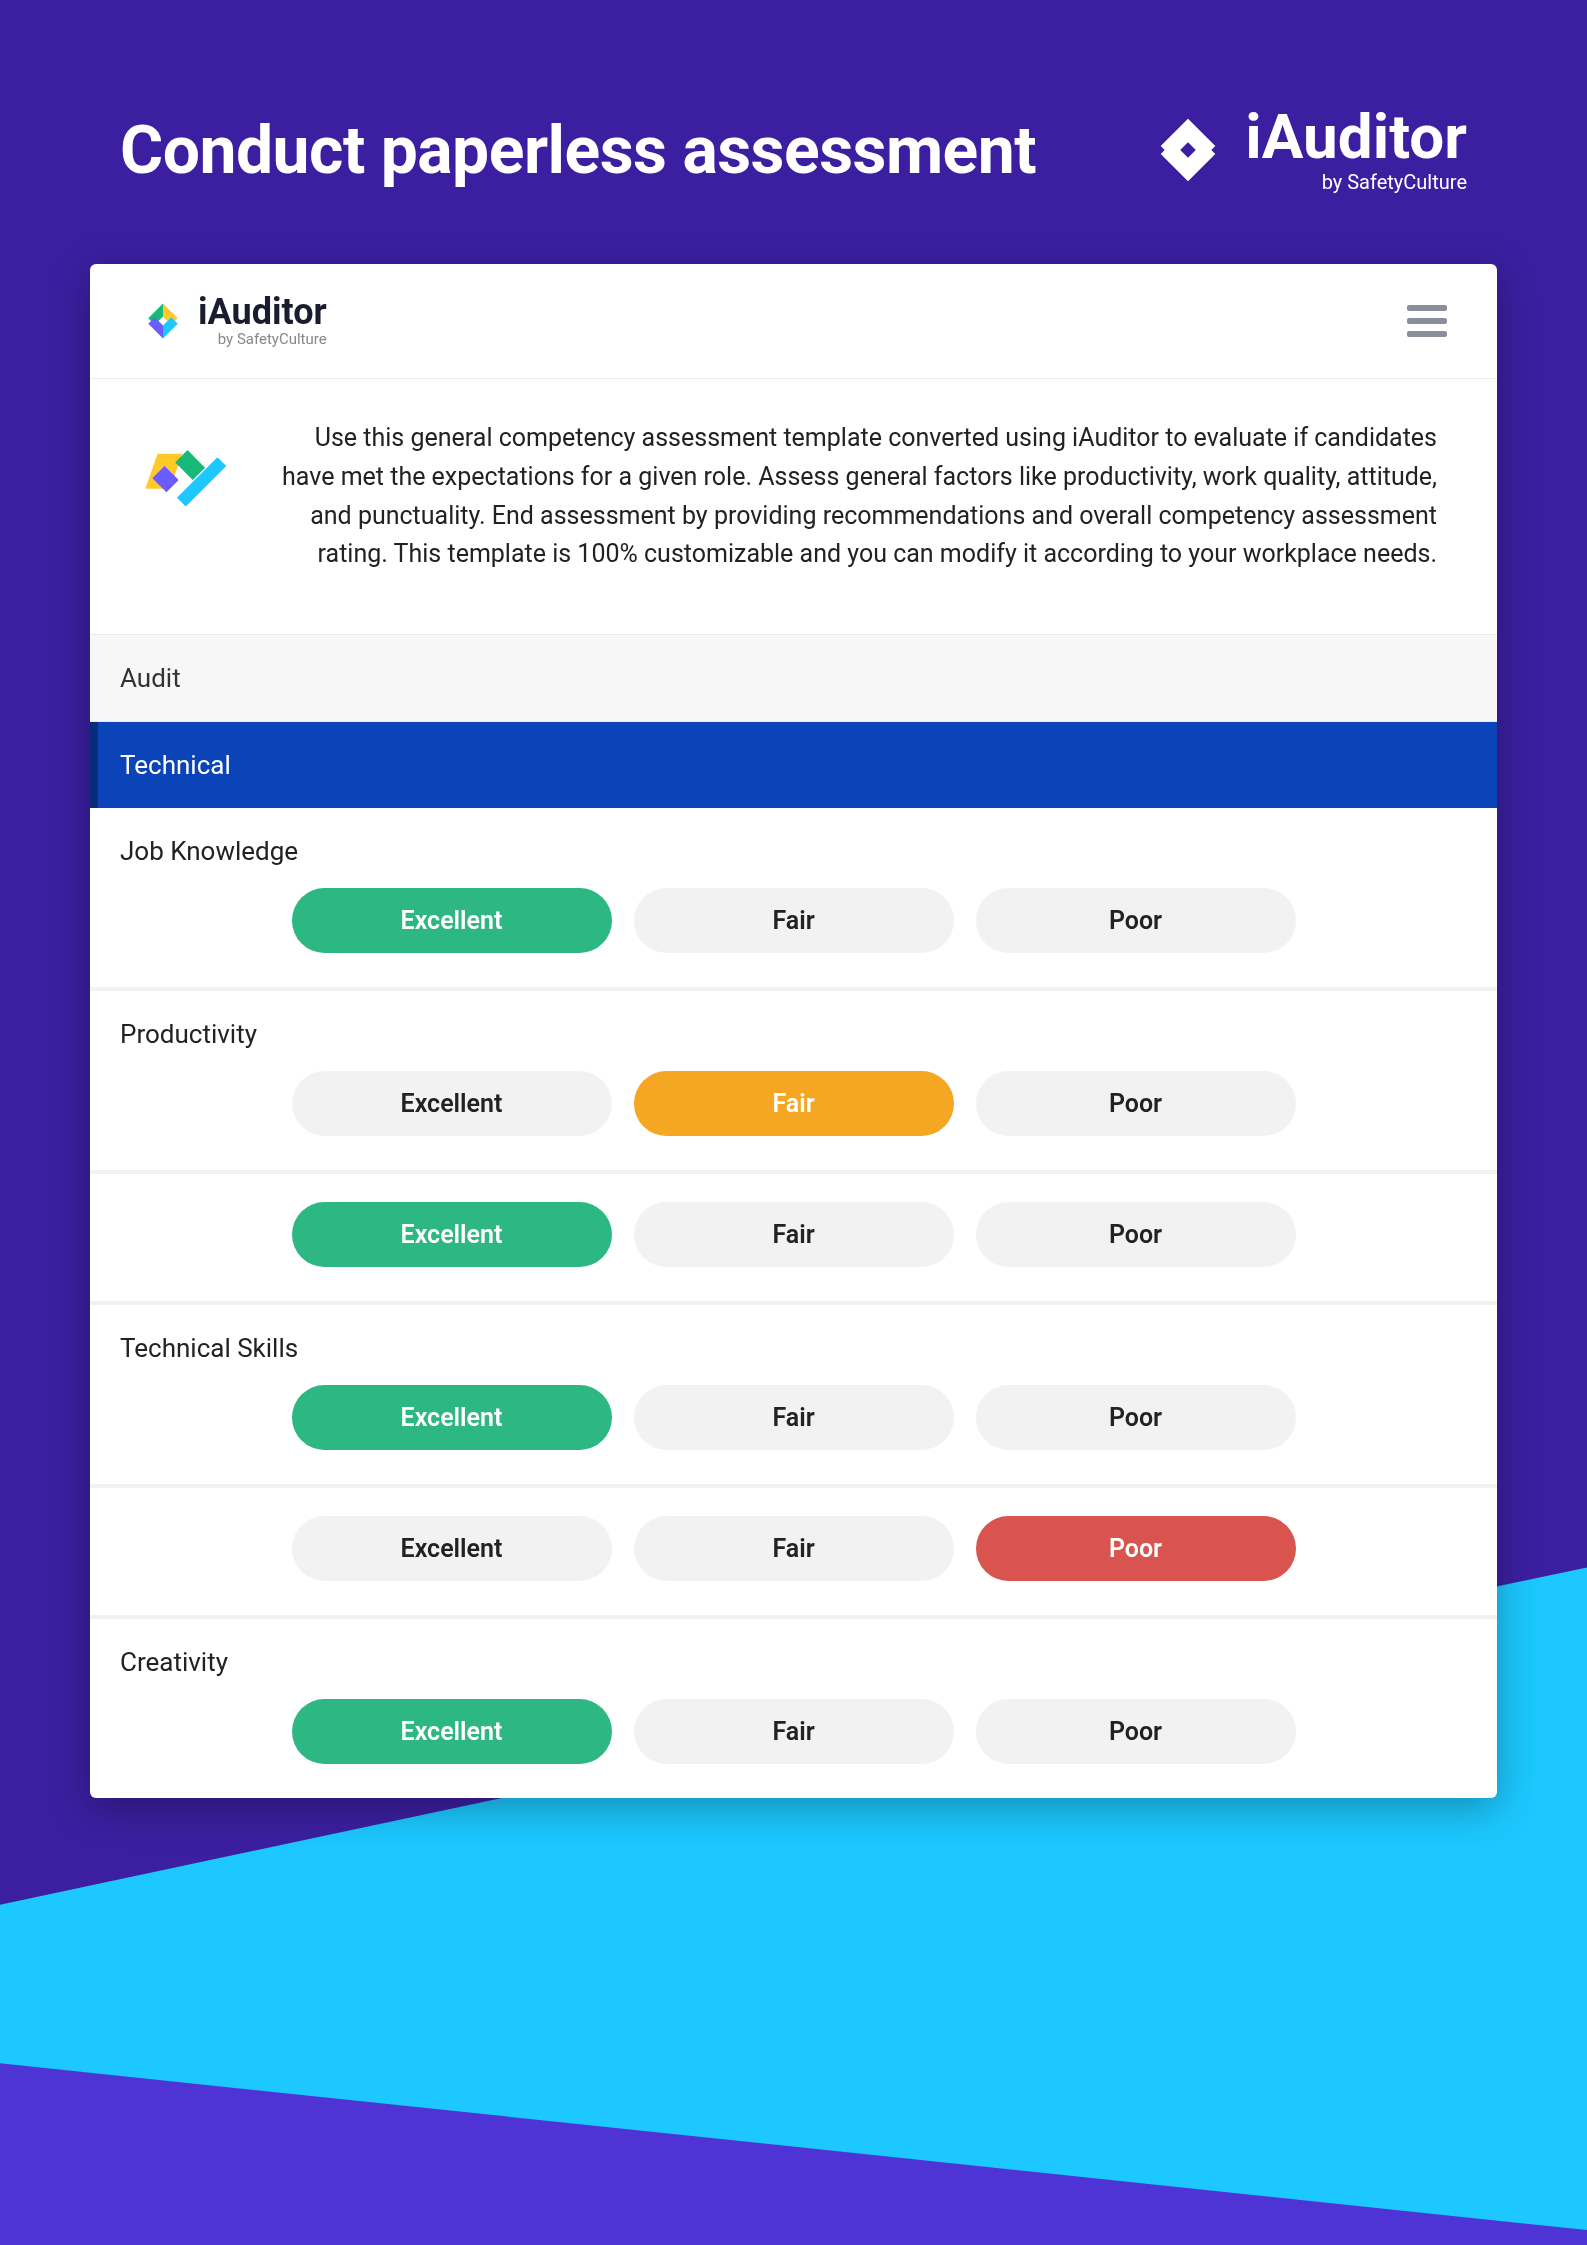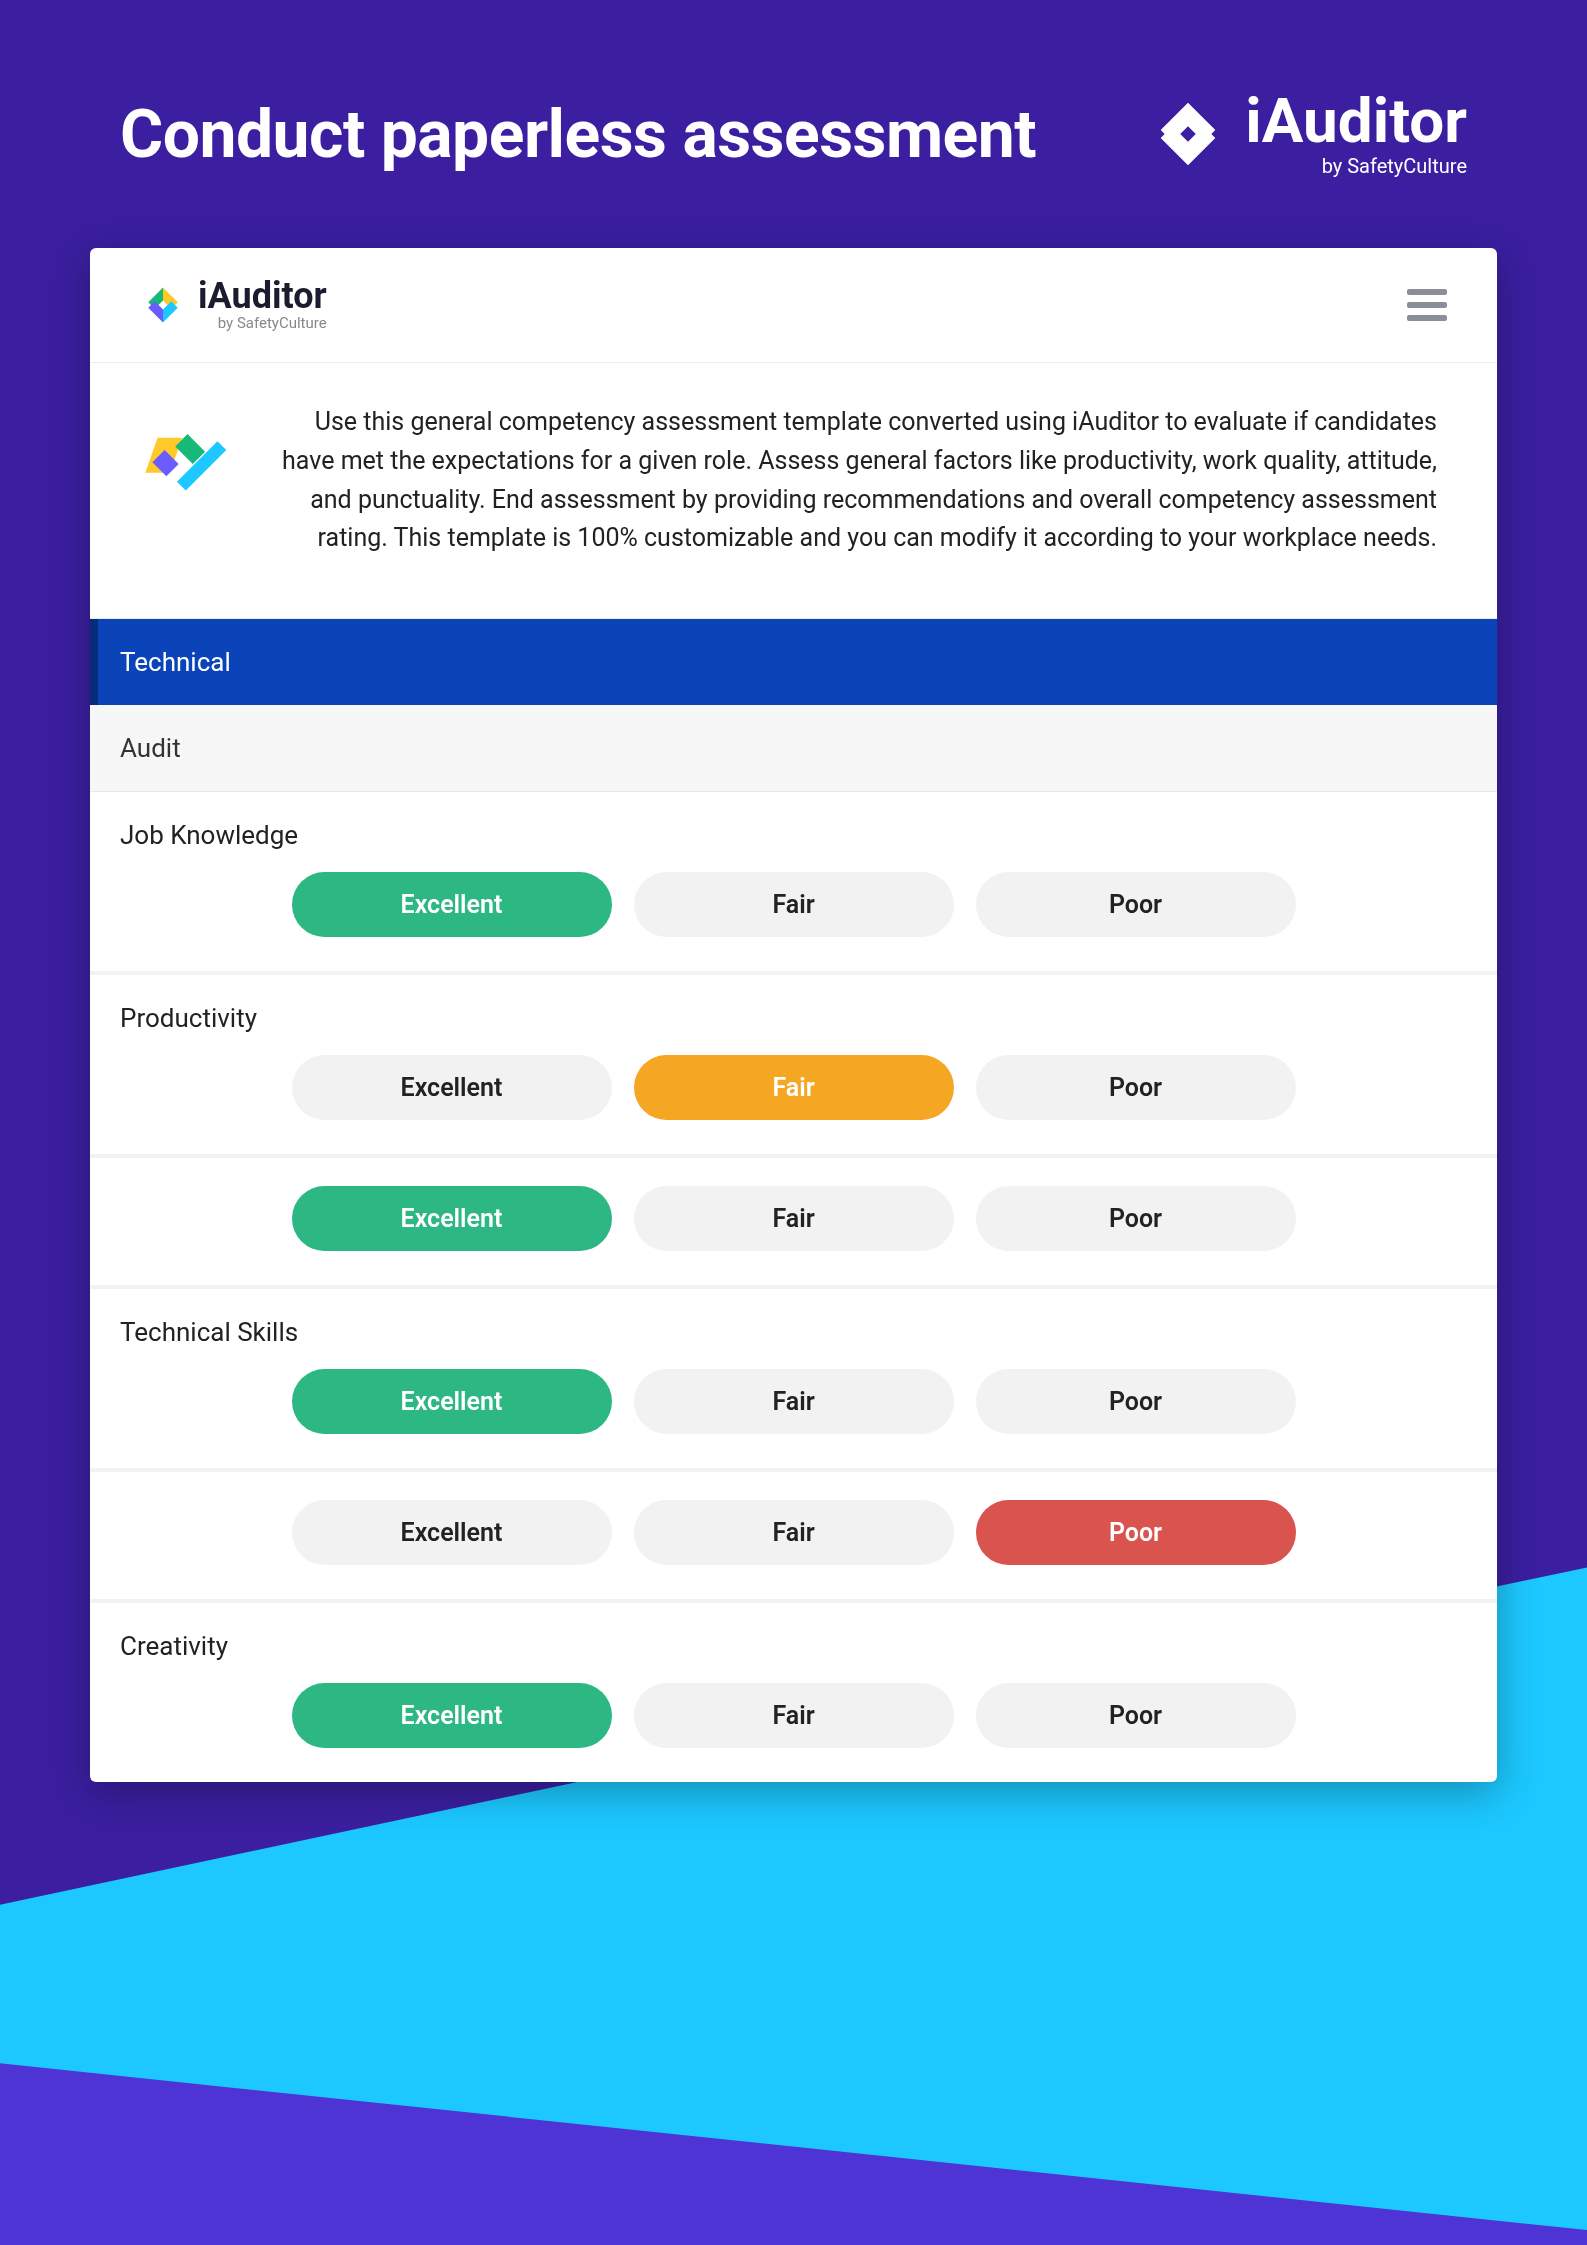--- a/index.html
+++ b/index.html
@@ -31,20 +31,21 @@
     width: 2000px;
     height: 500px;
     background: #4f34d5;
     transform: rotate(6deg);
     transform-origin: bottom left;
   }
 
   .page {
     position: relative;
     padding: 90px 90px 12px 90px;
+    margin-top: 16px;
   }
 
   .hero {
     display: flex;
     align-items: center;
     justify-content: space-between;
     margin-bottom: 70px;
     padding: 0 30px;
   }
   .hero-title {
@@ -239,22 +240,22 @@
         <svg width="88" height="88" viewBox="0 0 100 100">
           <path d="M20 28 L48 28 L34 68 L6 68 Z" fill="#ffc928"></path>
           <path d="M54 24 L74 44 L60 58 L40 38 Z" fill="#17b978"></path>
           <path d="M42 78 L88 32 L98 42 L52 88 Z" fill="#1cc8ff"></path>
           <path d="M14 56 L30 72 L44 58 L28 42 Z" fill="#6a5cff"></path>
         </svg>
       </div>
       <div class="intro-text">Use this general competency assessment template converted using iAuditor to evaluate if candidates have met the expectations for a given role. Assess general factors like productivity, work quality, attitude, and punctuality. End assessment by providing recommendations and overall competency assessment rating. This template is 100% customizable and you can modify it according to your workplace needs.</div>
     </div>
 
+    <div class="section-bar">Audit</div>
     <div class="section-bar blue">Technical</div>
-    <div class="section-bar">Audit</div>
 
     <div id="questions">
         <div class="question">
           <div class="q-label">Job Knowledge</div>
           <div class="options">
             <div class="pill sel-excellent">Excellent</div>
             <div class="pill">Fair</div>
             <div class="pill">Poor</div>
           </div>
         </div>

